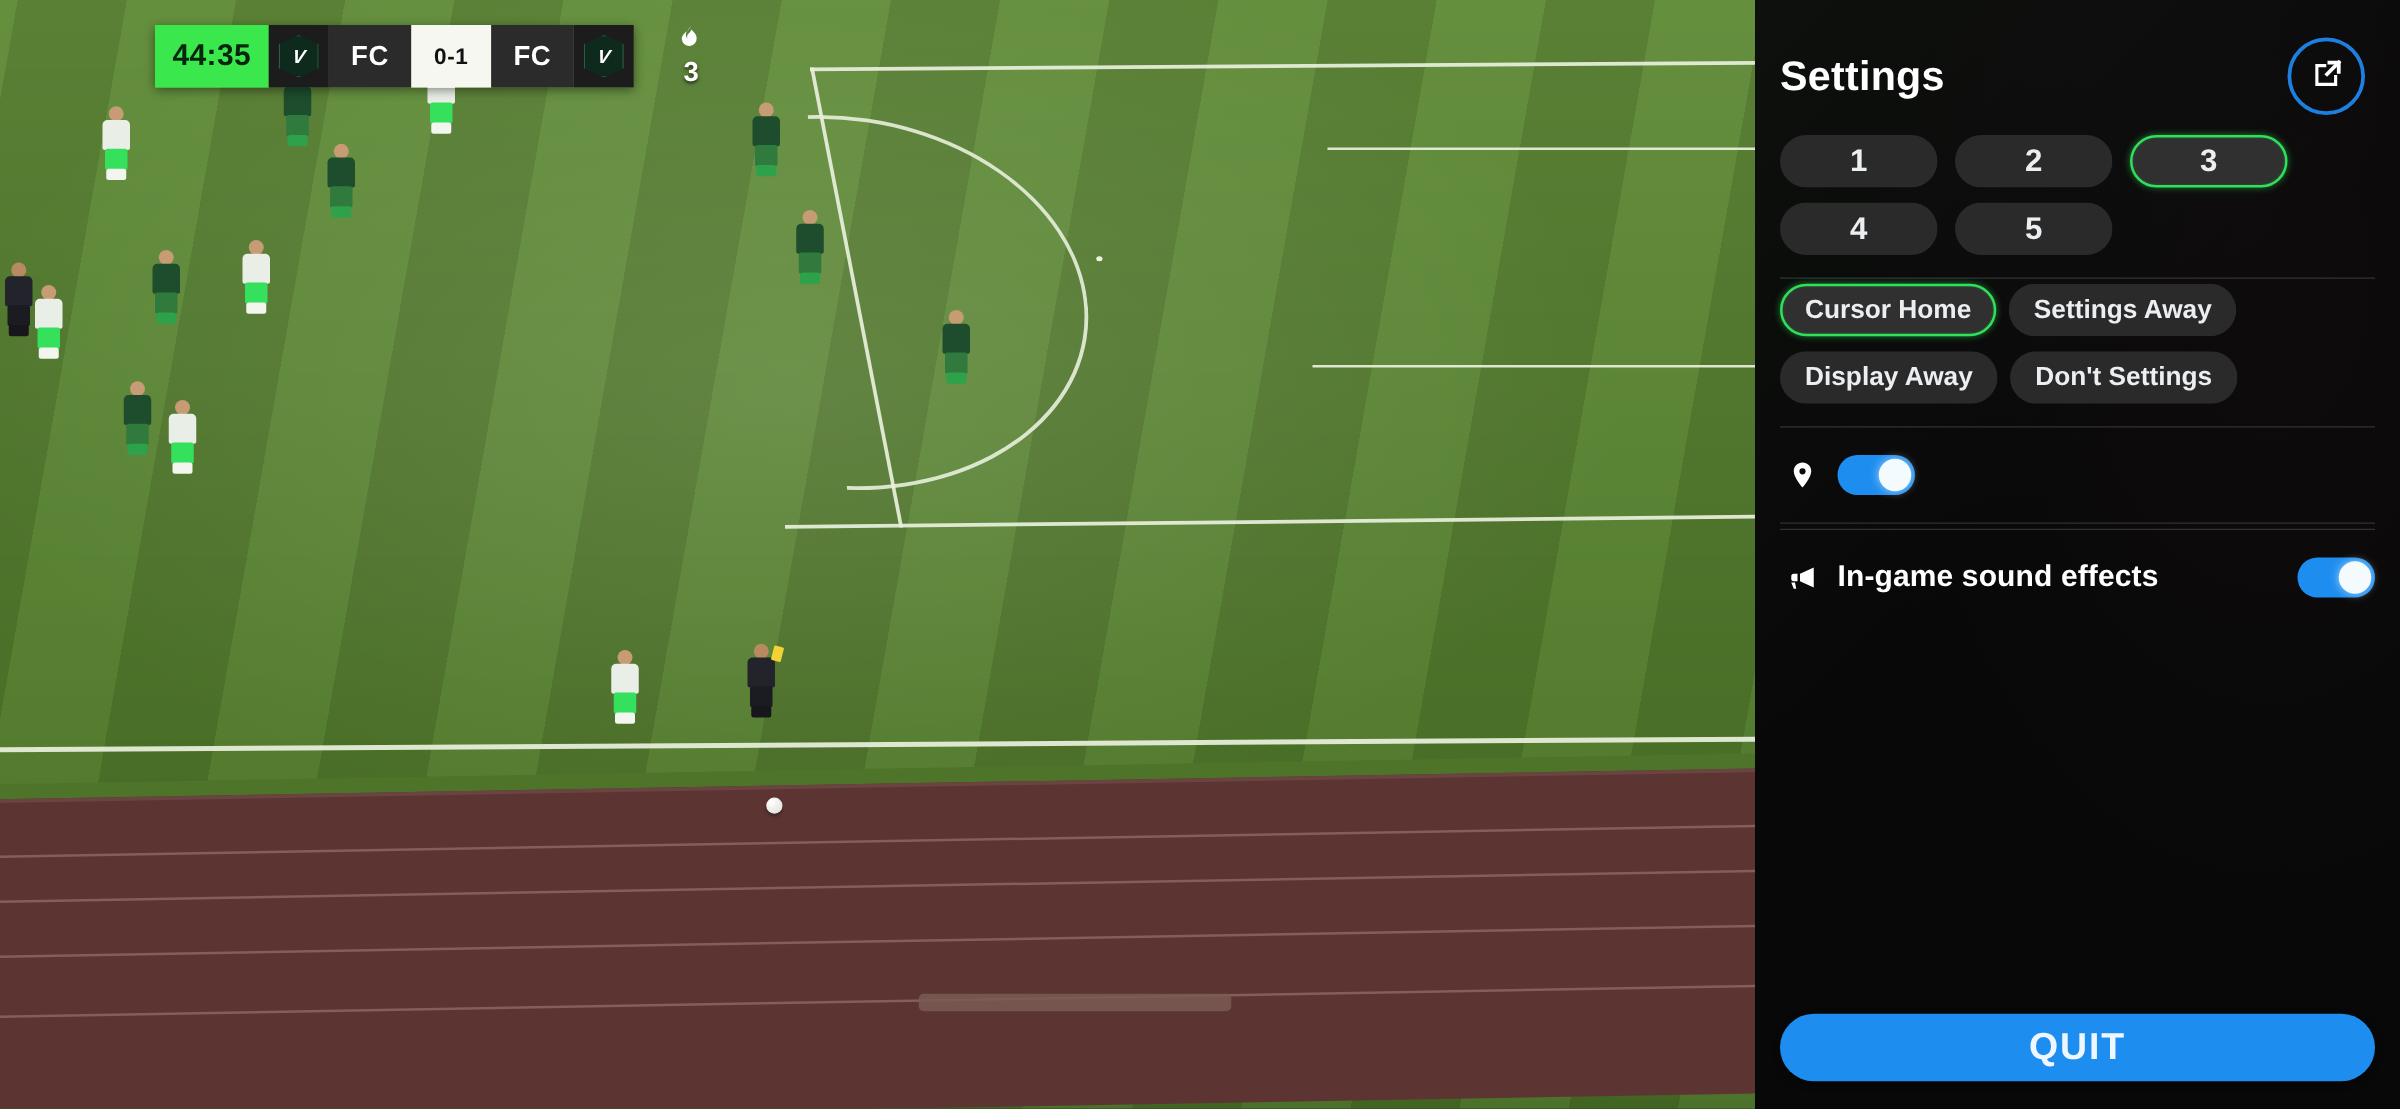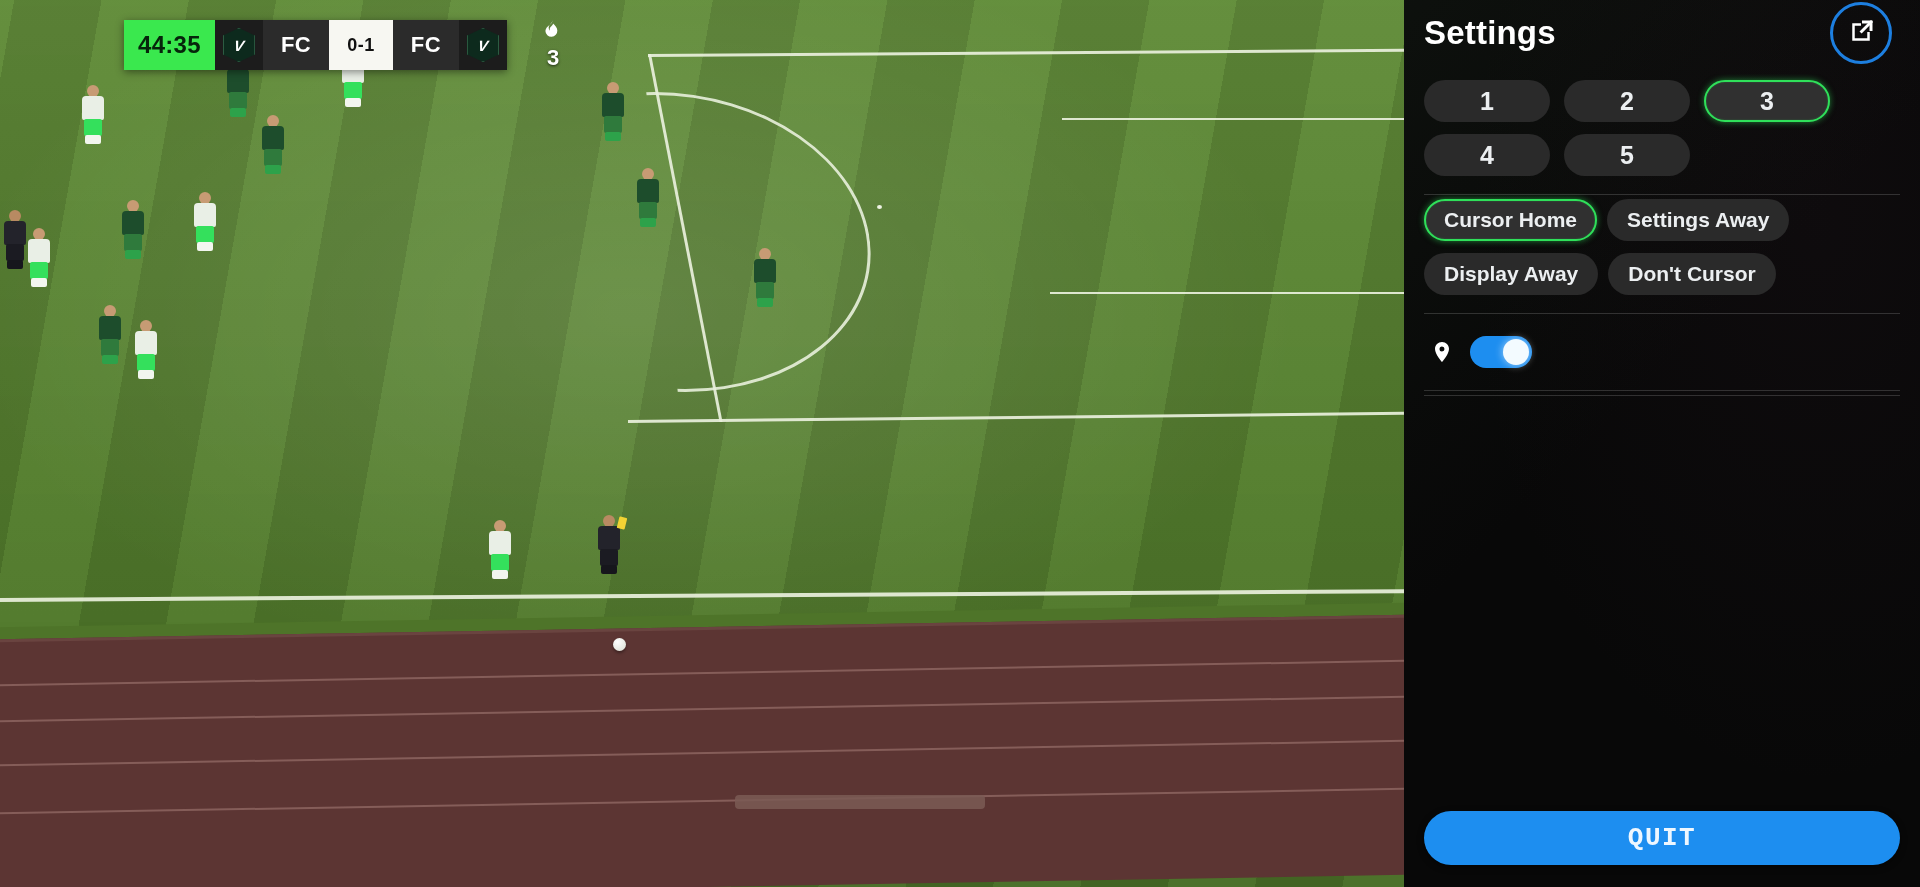--- a/index.html
+++ b/index.html
@@ -163,21 +163,21 @@
     position: absolute; inset: 0;
     background:
       linear-gradient(135deg, rgba(40,60,40,.16) 0%, rgba(0,0,0,0) 45%),
       radial-gradient(ellipse at 80% 25%, rgba(70,40,60,.10), rgba(0,0,0,0) 60%);
     pointer-events: none;
   }
   .panel-inner { position: relative; display: flex; flex-direction: column; height: 100%; }
 
   .panel-header {
     display: flex; align-items: center; justify-content: space-between;
-    padding: 2px 28px 10px 20px;
+    padding: 30px 28px 10px 20px;
   }
   .panel-title { font-size: 33px; font-weight: bold; letter-spacing: .2px; }
   .expand-btn {
     width: 62px; height: 62px; border-radius: 50%;
     border: 3px solid #1d7fe0;
     background: transparent;
     display: flex; align-items: center; justify-content: center;
     cursor: pointer;
   }
   .expand-btn svg { width: 30px; height: 30px; }
@@ -233,24 +233,24 @@
     background: #fff; box-shadow: 0 1px 3px rgba(0,0,0,.5);
     transition: left .15s;
   }
   .switch.on .knob { left: 33px; background: #f3fbff; box-shadow: 0 0 8px rgba(255,255,255,.6); }
   .switch.off .knob { background: #8d8d8d; box-shadow: none; }
 
   .panel-footer { padding: 12px 20px 22px; }
   .quit-btn {
     width: 100%; height: 54px; border-radius: 27px; border: none;
     background: #1d8ef0; color: #eef7ff;
-    font-size: 26px; font-weight: bold; letter-spacing: 1.5px;
+    font-size: 30px; font-weight: bold; letter-spacing: 1.5px;
     cursor: pointer;
     box-shadow: 0 2px 6px rgba(0,0,0,.5);
-    font-family: Liberation Mono, monospace;
+    font-family: Liberation Sans, sans-serif;
   }
 </style>
 </head>
 <body>
 
 <div class="screen">
 
   <div class="game-view">
     <div class="pitch"></div>
     <div class="pitch-shade"></div>
@@ -454,39 +454,50 @@
             <div class="pill txt selected">
               <span>Cursor Home</span>
             </div>
             <div class="pill txt">
               <span>Settings Away</span>
             </div>
             <div class="pill txt">
               <span>Display Away</span>
             </div>
             <div class="pill txt">
-              <span>Don't Cursor</span>
+              <span>Don't Settings</span>
             </div>
           </div>
 
         <div class="divider"></div>
 
         <div id="toggle-list">
             <div class="toggle-row">
               <span class="ico">
                 <svg viewBox="0 0 24 24">
                   <path d="M12 2C8.1 2 5 5.1 5 9c0 5.2 7 13 7 13s7-7.8 7-13c0-3.9-3.1-7-7-7zm0 9.5A2.5 2.5 0 1 1 12 6.5a2.5 2.5 0 0 1 0 5z"></path>
                 </svg>
               </span>
               <span class="switch on">
                 <span class="knob"></span>
               </span>
             </div>
             <div class="divider"></div>
             <div class="divider"></div>
+            <div class="toggle-row">
+              <span class="ico">
+                <svg viewBox="0 0 24 24">
+                  <path d="M21 4v16l-11-5V9zM8 9v6H5a2 2 0 0 1-2-2v-2a2 2 0 0 1 2-2zM3 16h3l1 5H5z"></path>
+                </svg>
+              </span>
+              <span class="toggle-label">In-game sound effects</span>
+              <span class="switch on">
+                <span class="knob"></span>
+              </span>
+            </div>
           </div>
       </div>
 
       <div class="panel-footer">
         <button class="quit-btn">QUIT</button>
       </div>
 
     </div>
   </aside>
 

